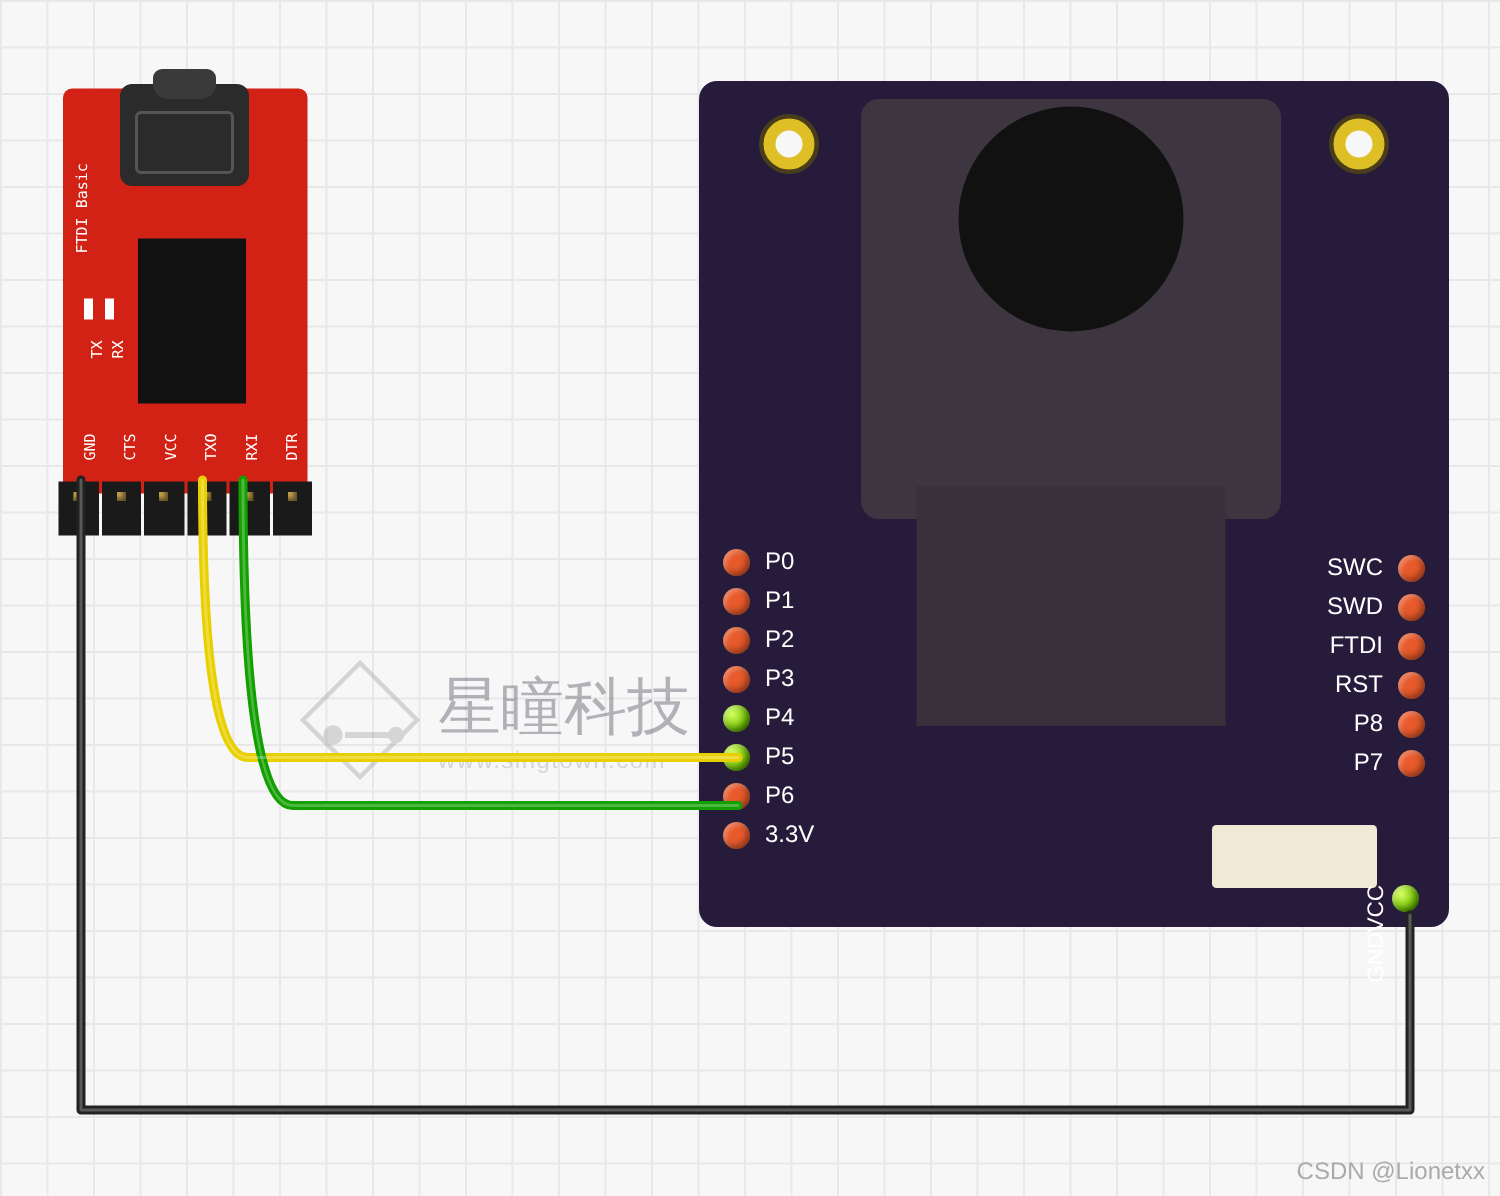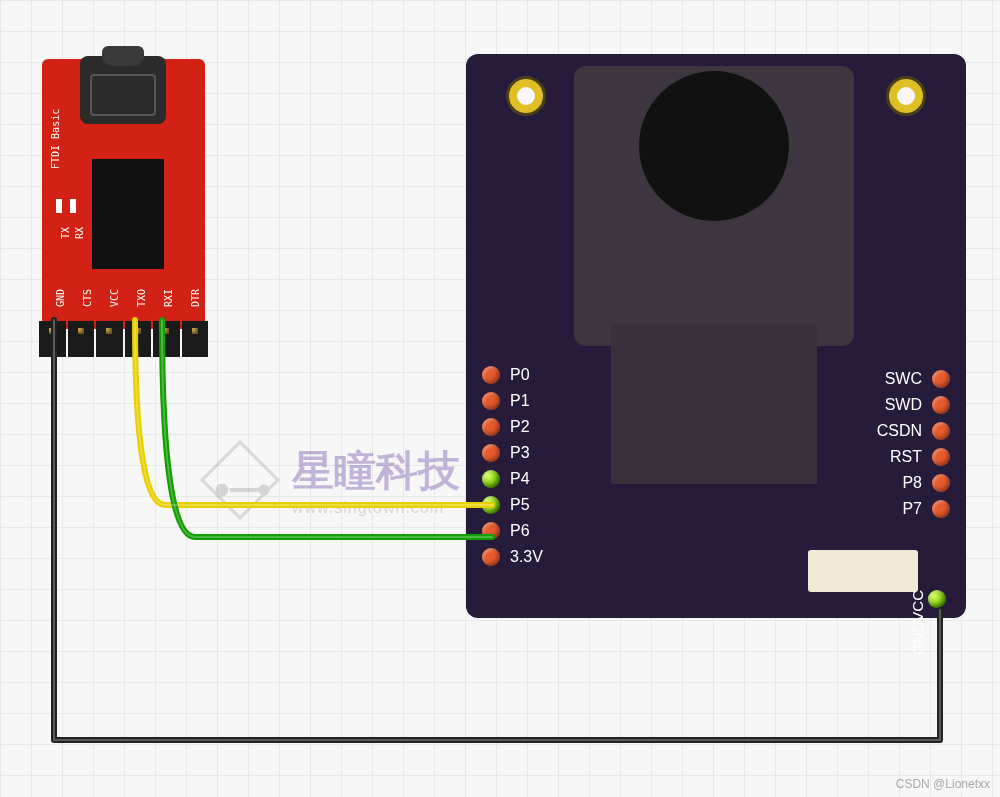--- a/index.html
+++ b/index.html
@@ -183,27 +183,27 @@
 
   
   .wm {
     position:absolute;
     left: 200px; top: 440px;
     display:flex; align-items:center; gap:12px;
     opacity: .30;
     color: #777;
     pointer-events:none;
   }
-  .wm-txt1 { font-size: 42px; font-weight:700; color:#4c1d95; }
+  .wm-txt1 { font-size: 42px; font-weight:400; color:#0f172a; }
   .wm-txt2 { font-size: 16px; letter-spacing:1px; color:#888; }
 
   .credit {
     position:absolute;
     right: 10px; bottom: 6px;
-    font-size: 12px;
+    font-size: 16px;
     color: #aaa;
   }
 
   svg.wires { pointer-events:none; }
   svg.wires path { fill:none; stroke-linecap:round; stroke-linejoin:round; }
 </style>
 </head>
 <body>
 
 <div class="ftdi">
@@ -284,21 +284,21 @@
     <div class="pin">
         <span class="dot"></span>
         <span>SWC</span>
       </div>
     <div class="pin">
         <span class="dot"></span>
         <span>SWD</span>
       </div>
     <div class="pin">
         <span class="dot"></span>
-        <span>CSDN</span>
+        <span>FTDI</span>
       </div>
     <div class="pin">
         <span class="dot"></span>
         <span>RST</span>
       </div>
     <div class="pin">
         <span class="dot"></span>
         <span>P8</span>
       </div>
     <div class="pin">

